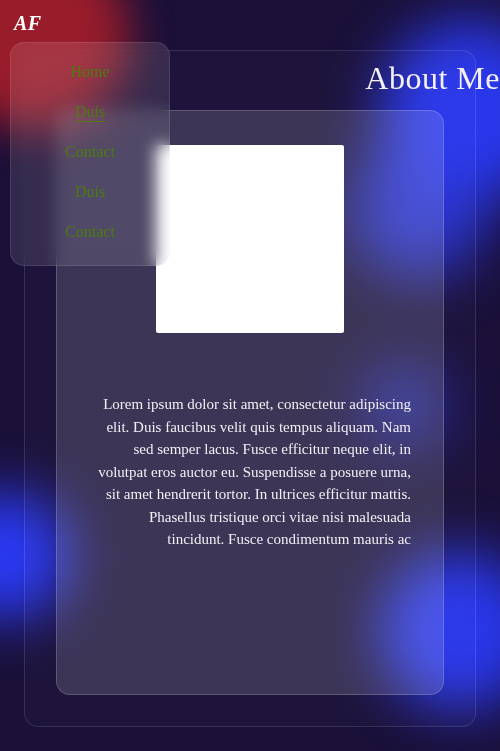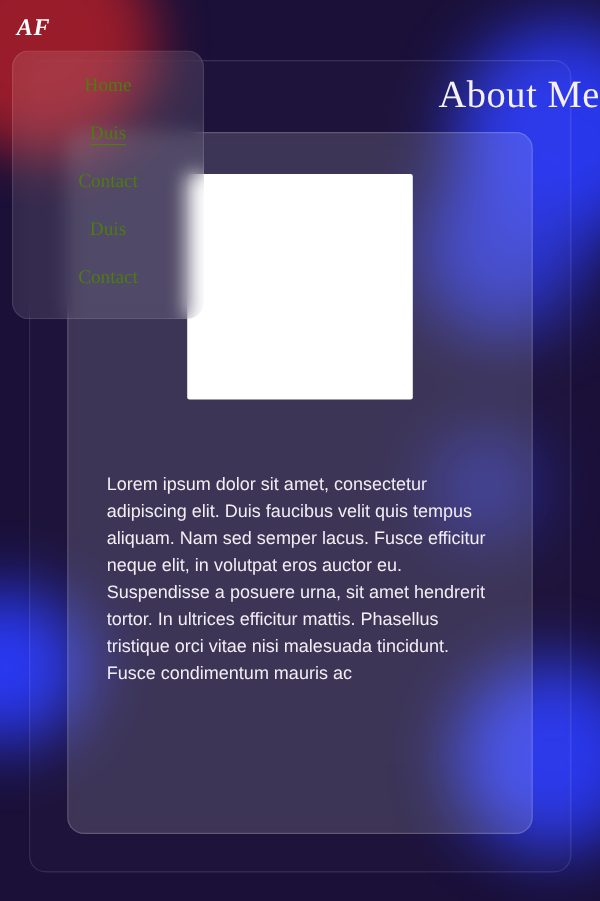--- a/index.html
+++ b/index.html
@@ -63,22 +63,22 @@
     height: 188px;
     background: #ffffff;
     border-radius: 2px;
     margin-top: 6px;
     margin-bottom: 60px;
   }
   .card .bio {
     color: #f2eef4;
     font-size: 15px;
     line-height: 1.5;
-    font-family: Liberation Sans, sans-serif;
-    text-align: left;
+    font-family: Liberation Serif, serif;
+    text-align: right;
     width: 100%;
     padding: 0 4px;
   }
 
   .logo {
     position: absolute;
     top: 12px; left: 14px;
     color: #fff;
     font-style: italic;
     font-weight: 700;

